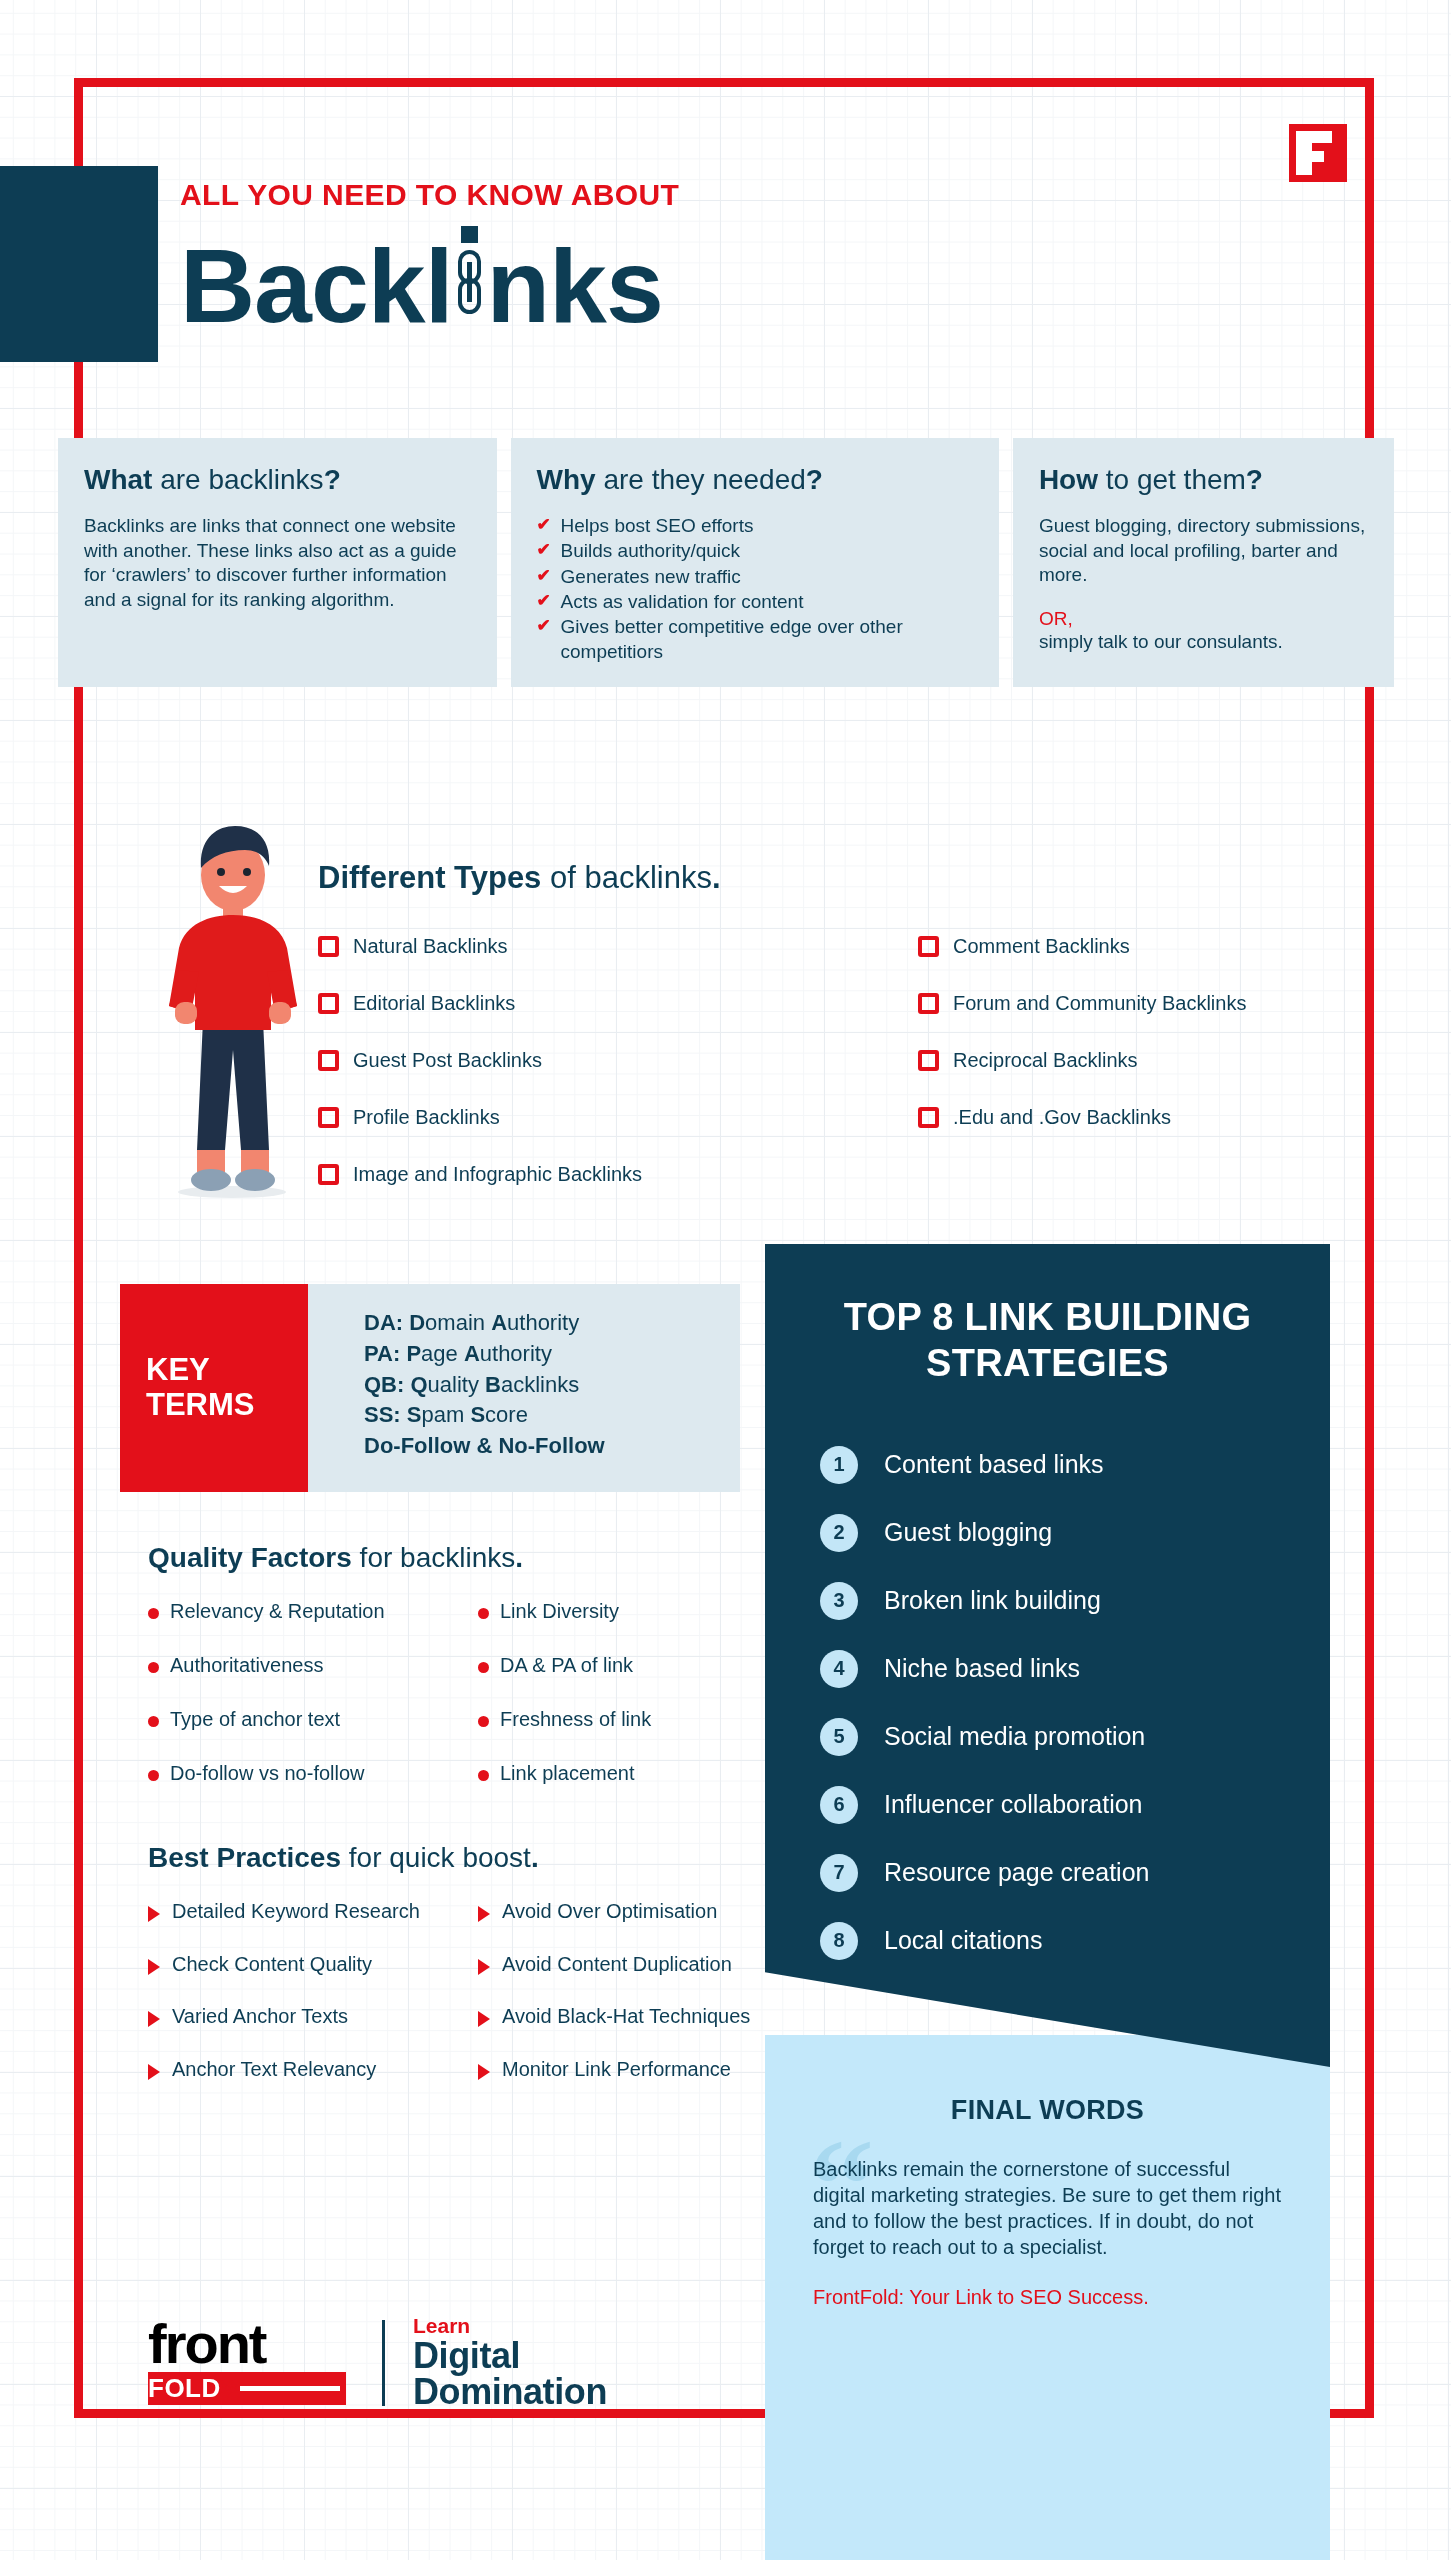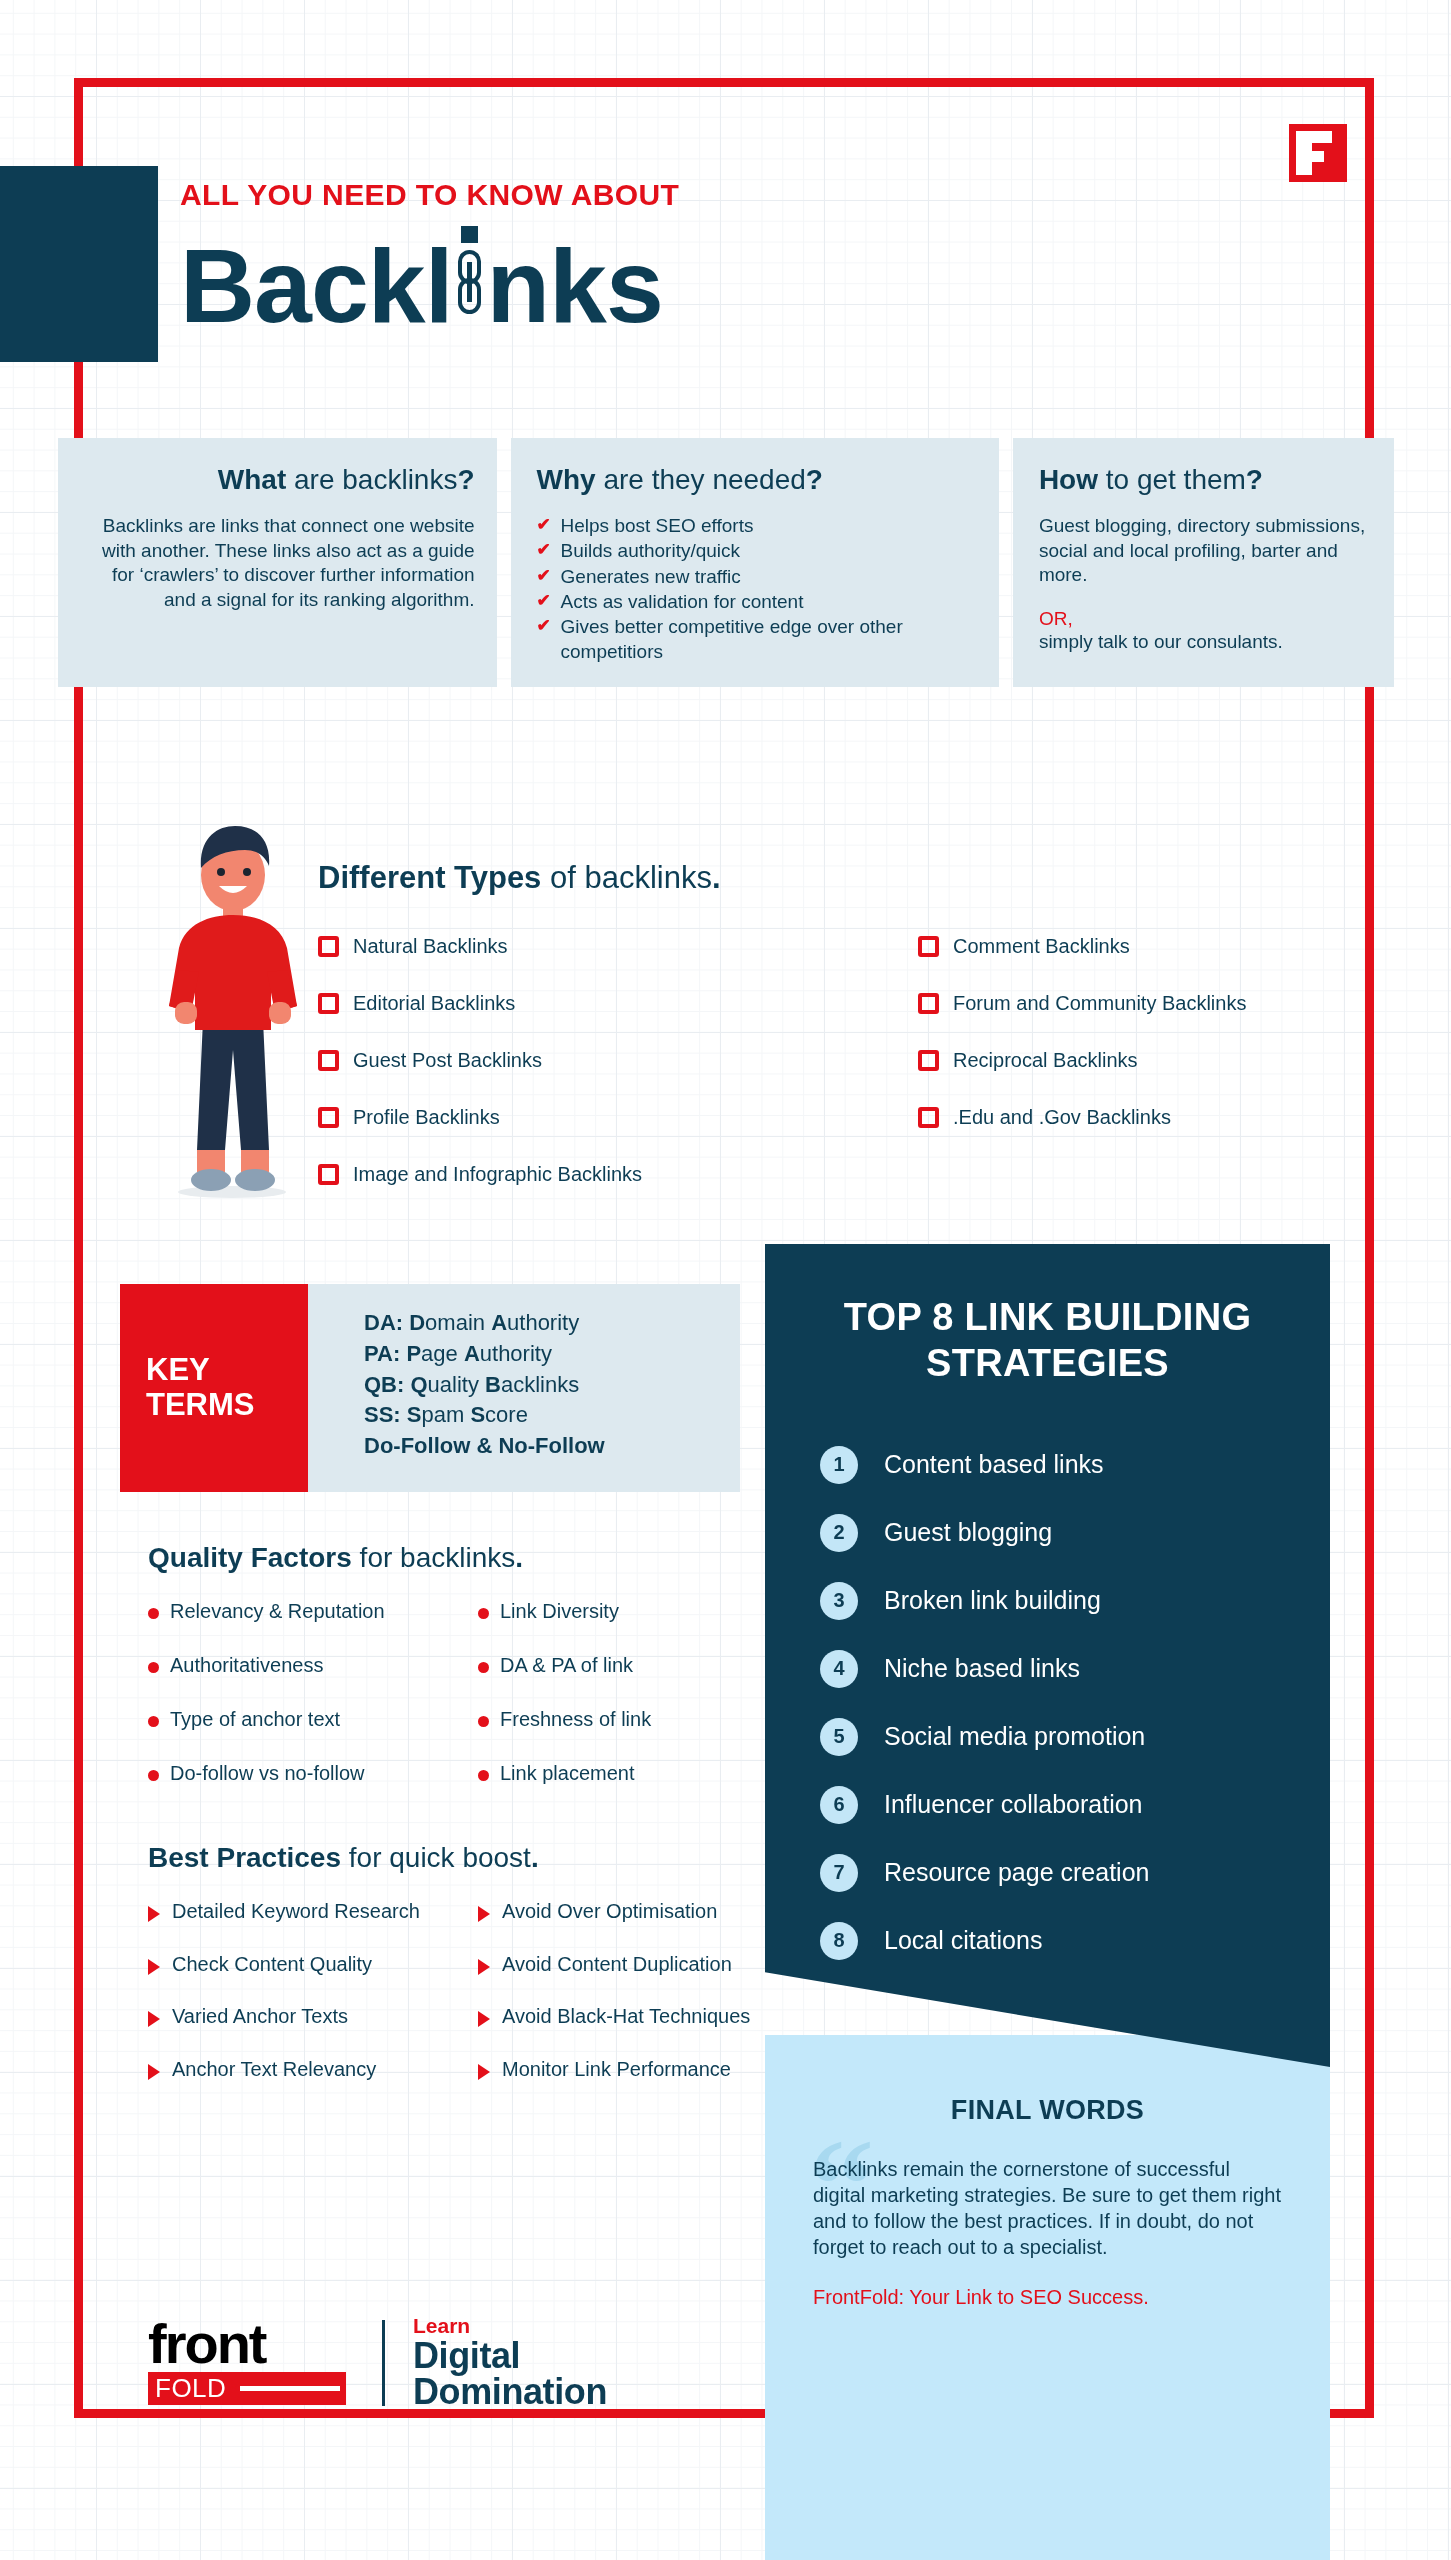--- a/index.html
+++ b/index.html
@@ -64,21 +64,21 @@
   }
   .dot-i { position:absolute; left:8px; top:8px; width:17px; height:17px; background:#0d3d54; }
   .chain { position:absolute; left:3px; top:32px; }
 
   
   .infoboxes {
     position: absolute; left: 58px; top: 438px; width: 1336px;
     display: flex; gap: 14px; z-index: 4;
   }
   .infobox { background: #dde9ef; padding: 26px 22px 22px 26px; }
-  .ib1 { width: 456px; text-align: right; }
+  .ib1 { width: 456px; }
   .ib2 { width: 508px; }
   .ib3 { width: 396px; }
   .ib-h {
     font-size: 28px; color: #0d3d54; margin-bottom: 18px; white-space: nowrap;
   }
   .ib-h b { font-weight: bold; }
   .ib-h span { font-weight: 300; }
   .ib-p { font-size: 19px; line-height: 1.30; color: #0d3d54; }
   .checklist { list-style: none; }
   .checklist li {
@@ -211,22 +211,21 @@
   .ff-mark { position: relative; width: 198px; }
   .ff-front {
     font-size: 56px; font-weight: bold; color: #000; line-height: 0.86;
     letter-spacing: -2px;
   }
   .ff-bar {
     position: relative; margin-top: 4px; height: 33px; background: #e3101a;
     display: flex; align-items: center; width: 198px;
   }
   .ff-fold {
-    color: #fff; font-weight: normal; font-size: 26px; letter-spacing: 0.5px;
-    padding-left: 7px;
+    color: #fff; font-weight: bold; font-size: 26px; letter-spacing: 0.5px;
   }
   .ff-dash { position: absolute; right: 6px; top: 14px; width: 100px; height: 5px; background: #fff; }
   .vdiv { width: 3px; height: 86px; background: #0d3d54; margin: 0 28px 0 36px; }
   .ff-right { line-height: 1.0; }
   .ff-learn { color: #e3101a; font-weight: bold; font-size: 21px; }
   .ff-dig { color: #0d3d54; font-weight: bold; font-size: 36px; letter-spacing: -0.4px; margin-top: 2px;}
   .ff-dom { color: #0d3d54; font-weight: bold; font-size: 36px; letter-spacing: -0.4px; }
 </style>
 </head>
 <body>

